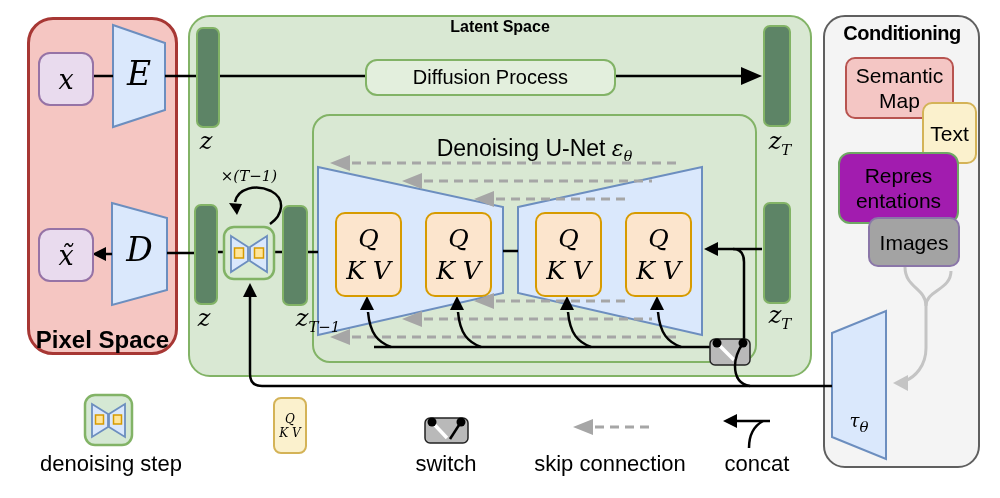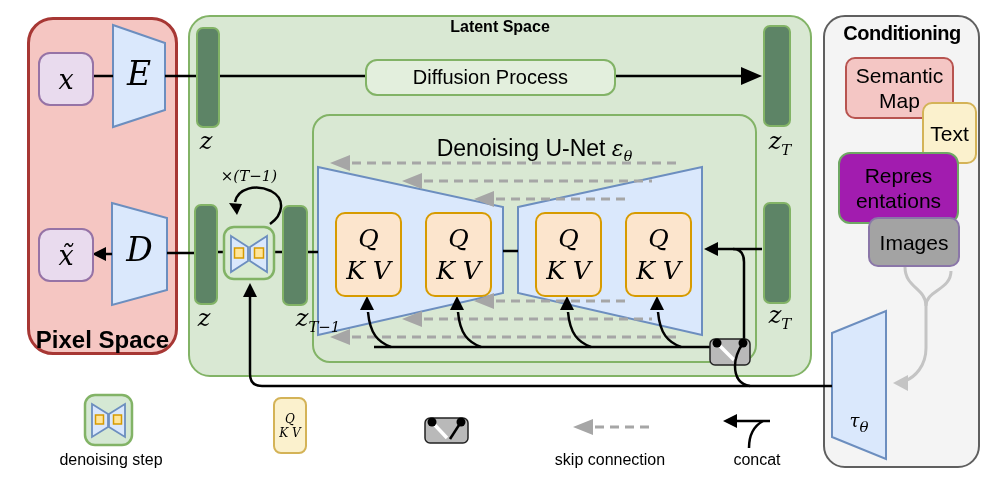--- a/index.html
+++ b/index.html
@@ -40,21 +40,21 @@
   .cbox{position:absolute;z-index:3;border-radius:10px;display:flex;flex-direction:column;align-items:center;
         justify-content:center;font-size:21px;line-height:25px;text-align:center;}
   .c-sem{left:845px;top:57px;width:105px;height:58px;background:#f4c6c4;border:2.5px solid #b85450;}
   .c-text{left:922px;top:102px;width:51px;height:58px;background:#fbf1cd;border:2.5px solid #d4b357;}
   .c-repr{left:815px;top:152px;width:117px;height:68px;background:#a21caf;border:2.5px solid #6fa864;border-radius:12px;margin-left:23px;}
   .c-img{left:868px;top:217px;width:88px;height:46px;background:#a3a3a3;border:2.5px solid #8a76a8;}
   .tau-label{position:absolute;z-index:3;left:834px;top:368px;width:50px;text-align:center;
              font-family:"DejaVu Serif",serif;font-style:italic;font-size:18px;margin-top:42px;}
 
   
-  .legend-label{position:absolute;z-index:3;top:451px;font-size:16px;text-align:center;}
+  .legend-label{position:absolute;z-index:3;top:451px;font-size:22px;text-align:center;}
   .xatt-icon{position:absolute;z-index:3;left:273px;top:397px;width:30px;height:53px;background:#fbf1cd;
              border:2px solid #d4b357;border-radius:8px;display:flex;flex-direction:column;align-items:center;
              justify-content:center;font-family:"DejaVu Serif",serif;font-style:italic;font-size:12px;line-height:14px;}
   svg.lines{position:absolute;left:0;top:0;z-index:2;pointer-events:none;}
 </style>
 </head>
 <body>
 
 <div class="stage">
 
@@ -257,16 +257,17 @@
   </div>
   <div class="tau-label">
     <span>τ</span><sub class="sub">θ</sub>
   </div>
 
   <div class="xatt-icon">
     <span>Q</span>
       <span>K V</span>
   </div>
   <div class="legend-label" style="left:26px;width:170px;">denoising step</div>
+  <div class="legend-label" style="left:401px;width:90px;">switch</div>
   <div class="legend-label" style="left:520px;width:180px;">skip connection</div>
   <div class="legend-label" style="left:712px;width:90px;">concat</div>
 
 </div>
 
 </body></html>

